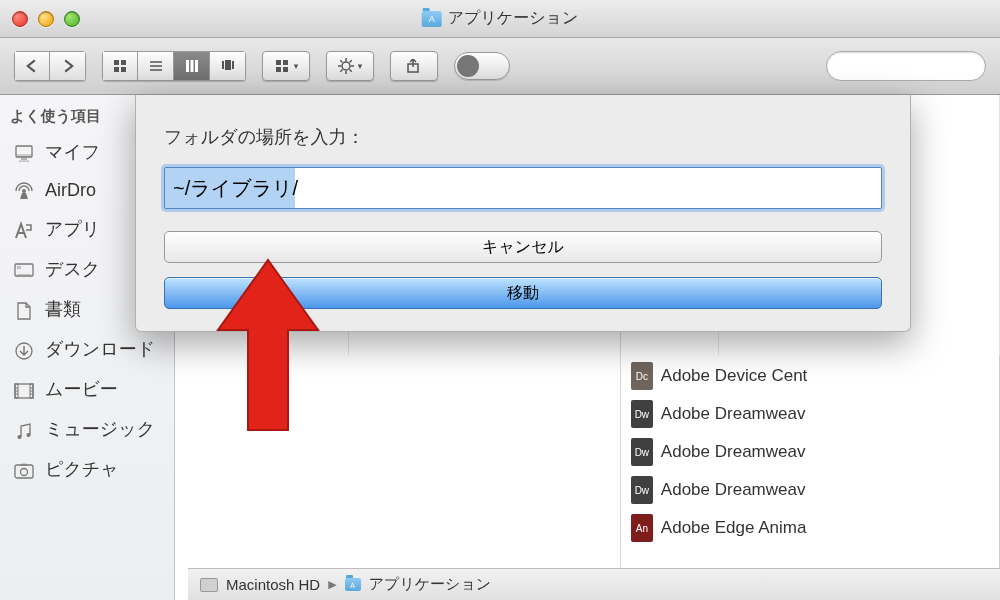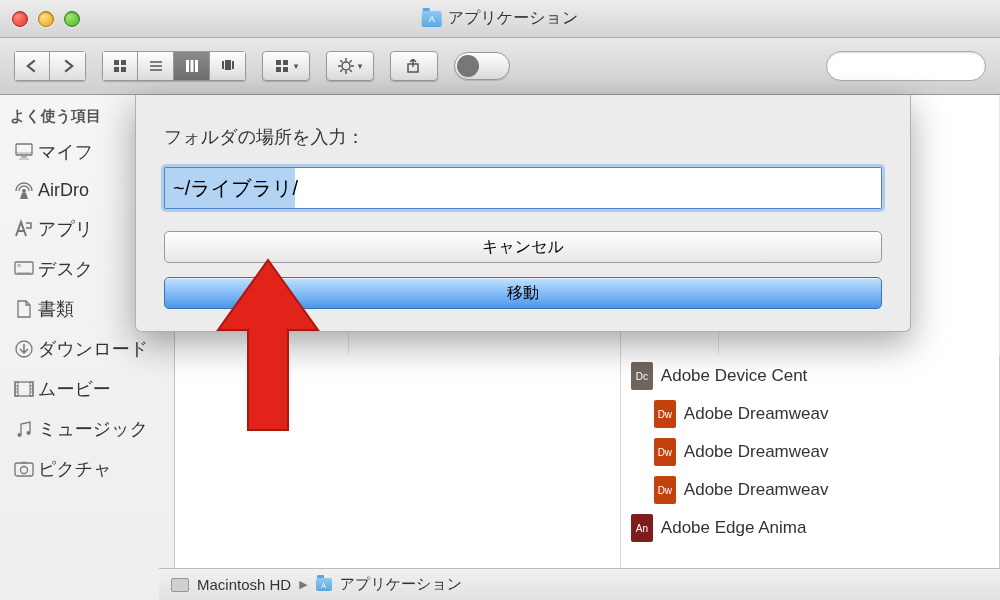--- a/index.html
+++ b/index.html
@@ -26,34 +26,34 @@
 .chev-d { font-size:9px; }
 .pill { width:56px; height:28px; border-radius:14px; background: linear-gradient(#fdfdfd,#dedede); border:1px solid #999; display:flex; align-items:center; padding:2px; box-shadow: 0 1px 1px rgba(0,0,0,.15);}
 .pill .knob { width:22px; height:22px; border-radius:50%; background:#777; }
 .search-wrap { flex:1; display:flex; justify-content:flex-end; }
 .search { height: 30px; width: 160px; border-radius: 15px; border:1px solid #aaa; background:#fff; display:flex; align-items:center; padding:0 10px; gap:6px; color:#888; box-shadow: inset 0 1px 2px rgba(0,0,0,.15);}
 .search input { border:none; outline:none; flex:1; font-size:14px; background:transparent; }
 
 .main { display:flex; height: calc(600px - 38px - 57px); }
 .sidebar { width: 175px; background: linear-gradient(#f5f5f7,#eceef0); border-right:1px solid #c5c5c5; padding-top: 8px; }
 .side-head { font-size: 15px; color:#555; font-weight:600; padding: 4px 10px 6px; white-space: nowrap; overflow: hidden; }
-.side-item { display:flex; align-items:center; gap:2px; padding: 8px 12px; font-size:18px; color:#333; cursor:pointer; white-space: nowrap; overflow:hidden; }
+.side-item { display:flex; align-items:flex-end; gap:9px; padding: 8px 12px; font-size:18px; color:#333; cursor:pointer; white-space: nowrap; overflow:hidden; }
 .sico { width:24px; height:20px; color:#777; display:flex; align-items:center; justify-content:center; font-size:18px; }
 
 .columns { flex:1; display:flex; position:relative; background:#fff; }
 .col { flex:1; border-right:1px solid #d8d8d8; }
 .col:last-child { border-right:1px solid #ccc; }
 .filelist { }
 .frow { display:flex; align-items:center; gap:8px; padding:5px 10px; font-size:17px; color:#333; white-space:nowrap; overflow:hidden; cursor:pointer;}
 .fic { width:22px; height:28px; border-radius:2px; display:flex; align-items:center; justify-content:center; font-size:10px; color:#fff; flex-shrink:0;}
 .fic.dc { background:#70655d; }
-.fic.gr { background:#c2410c;margin-left:23px; }
+.fic.gr { background:#404040; }
 .fic.pu { background:#7f1d1d; }
 
-.pathbar { position:absolute; left:159px; right:0; bottom:0; height:32px; background:linear-gradient(#f1f1f1,#e1e1e1); border-top:1px solid #bdbdbd; display:flex; align-items:center; gap:8px; padding:0 12px; font-size:15px; color:#333;}
+.pathbar { position:absolute; left:188px; right:0; bottom:0; height:32px; background:linear-gradient(#f1f1f1,#e1e1e1); border-top:1px solid #bdbdbd; display:flex; align-items:center; gap:8px; padding:0 12px; font-size:15px; color:#333;}
 .hd-ico { width:18px; height:14px; background:#d0d0d0; border:1px solid #999; border-radius:2px; }
 .tri { font-size:11px; color:#777; }
 
 
 .sheet { position:absolute; top:95px; left:135px; width:776px; background:#ececec; border:1px solid #b0b0b0; border-top:none; border-radius:0 0 6px 6px; box-shadow: 0 12px 36px rgba(0,0,0,.35); padding: 30px 28px 22px; }
 .sheet-label { font-size:18px; color:#333; margin-bottom:18px; }
 .sheet-input { width:100%; height:42px; border:1px solid #4f86c6; border-radius:2px; box-shadow: 0 0 0 3px rgba(120,170,230,.5); padding: 0 8px; font-size:20px; background:#fff; }
 .sheet-input::selection { background:#b2d3f4; }
 .sheet-buttons { display:flex; justify-content:flex-end; gap:14px; margin-top:22px;flex-direction:column; }
 .btn { height:32px; min-width:128px; border-radius:5px; border:1px solid #999; background:linear-gradient(#ffffff,#e7e7e7); font-size:16px; cursor:pointer; }

